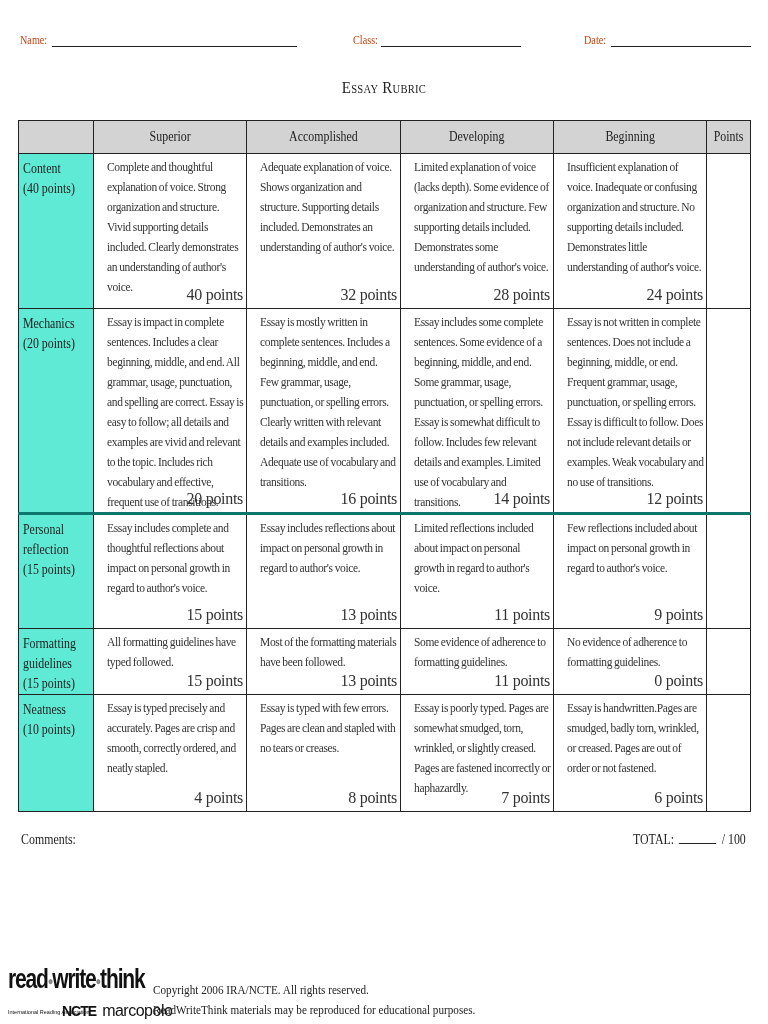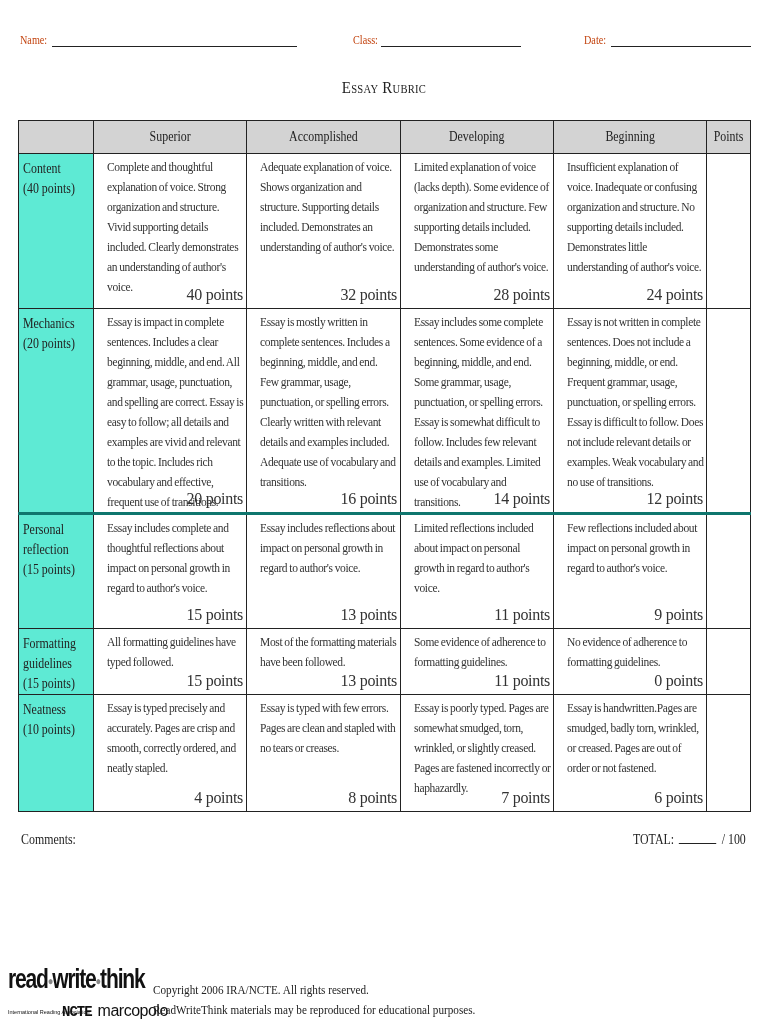--- a/index.html
+++ b/index.html
@@ -21,21 +21,21 @@
   td.desc .pts { position:absolute; right:3px; bottom:3px; font-size:16px; letter-spacing:-0.3px; }
   tr.thick-top td { border-top:3px solid #0f766e; }
   .comments { position:absolute; top:832px; left:21px; font-size:14px; transform:scaleX(0.85); transform-origin:left; }
   .total { position:absolute; top:832px; right:22px; font-size:14px; white-space:nowrap; transform:scaleX(0.85); transform-origin:right; }
   .total .blank { display:inline-block; width:44px; border-bottom:1.2px solid #222; margin:0 6px; vertical-align:baseline; height:2px; }
   .footer { position:absolute; top:962px; left:8px; width:460px; height:60px; }
   .logo-main { position:absolute; top:2px; left:0; font-family:"Liberation Sans", sans-serif; font-weight:bold; font-size:27px; letter-spacing:-1.5px; color:#111; transform:scaleX(0.78); transform-origin:left; white-space:nowrap; }
   .logo-main .dot { font-size:12px; color:#888; vertical-align:middle; }
   .logo-sub { position:absolute; top:40px; left:0; font-family:"Liberation Sans", sans-serif; color:#111; white-space:nowrap; }
   .logo-sub .ira { font-size:5.5px; display:inline-block; line-height:6px; vertical-align:middle; width:48px; }
-  .logo-sub .ncte { font-weight:bold; font-size:14px; letter-spacing:-1px; margin-left:6px; font-family:Liberation Mono, monospace; }
+  .logo-sub .ncte { font-weight:bold; font-size:14px; letter-spacing:-1px; margin-left:6px; font-family:Liberation Sans, sans-serif; }
   .logo-sub .mp { font-size:16px; margin-left:6px; letter-spacing:-0.5px; }
   .copy { position:absolute; left:145px; font-size:13px; color:#222; white-space:nowrap; transform:scaleX(0.86); transform-origin:left; }
   .copy1 { top:20px; }
   .copy2 { top:40px; }
 </style>
 </head>
 <body>
 
 <div class="field-row">
   <div class="field" style="left:20px;">

